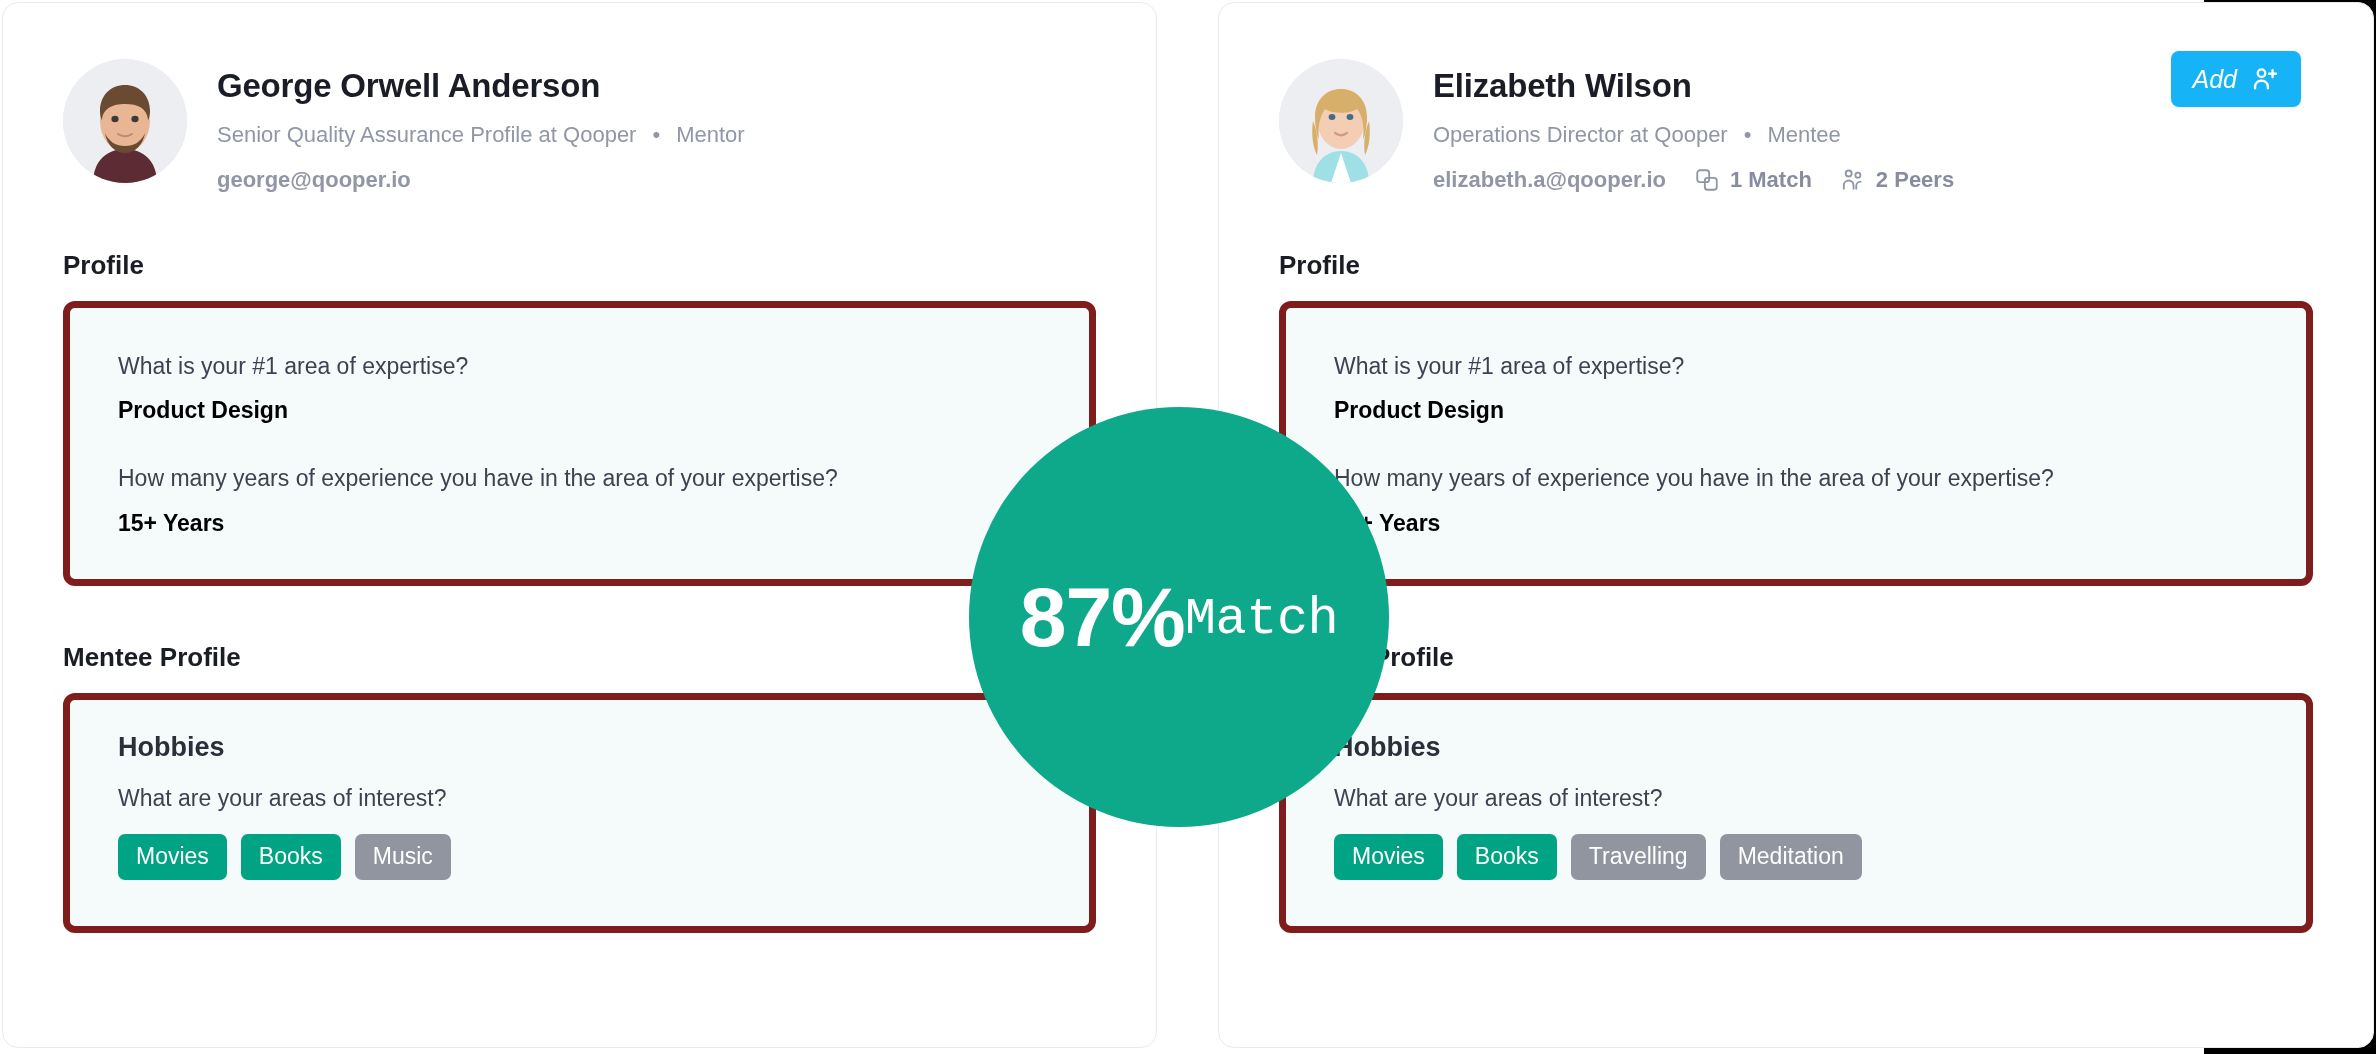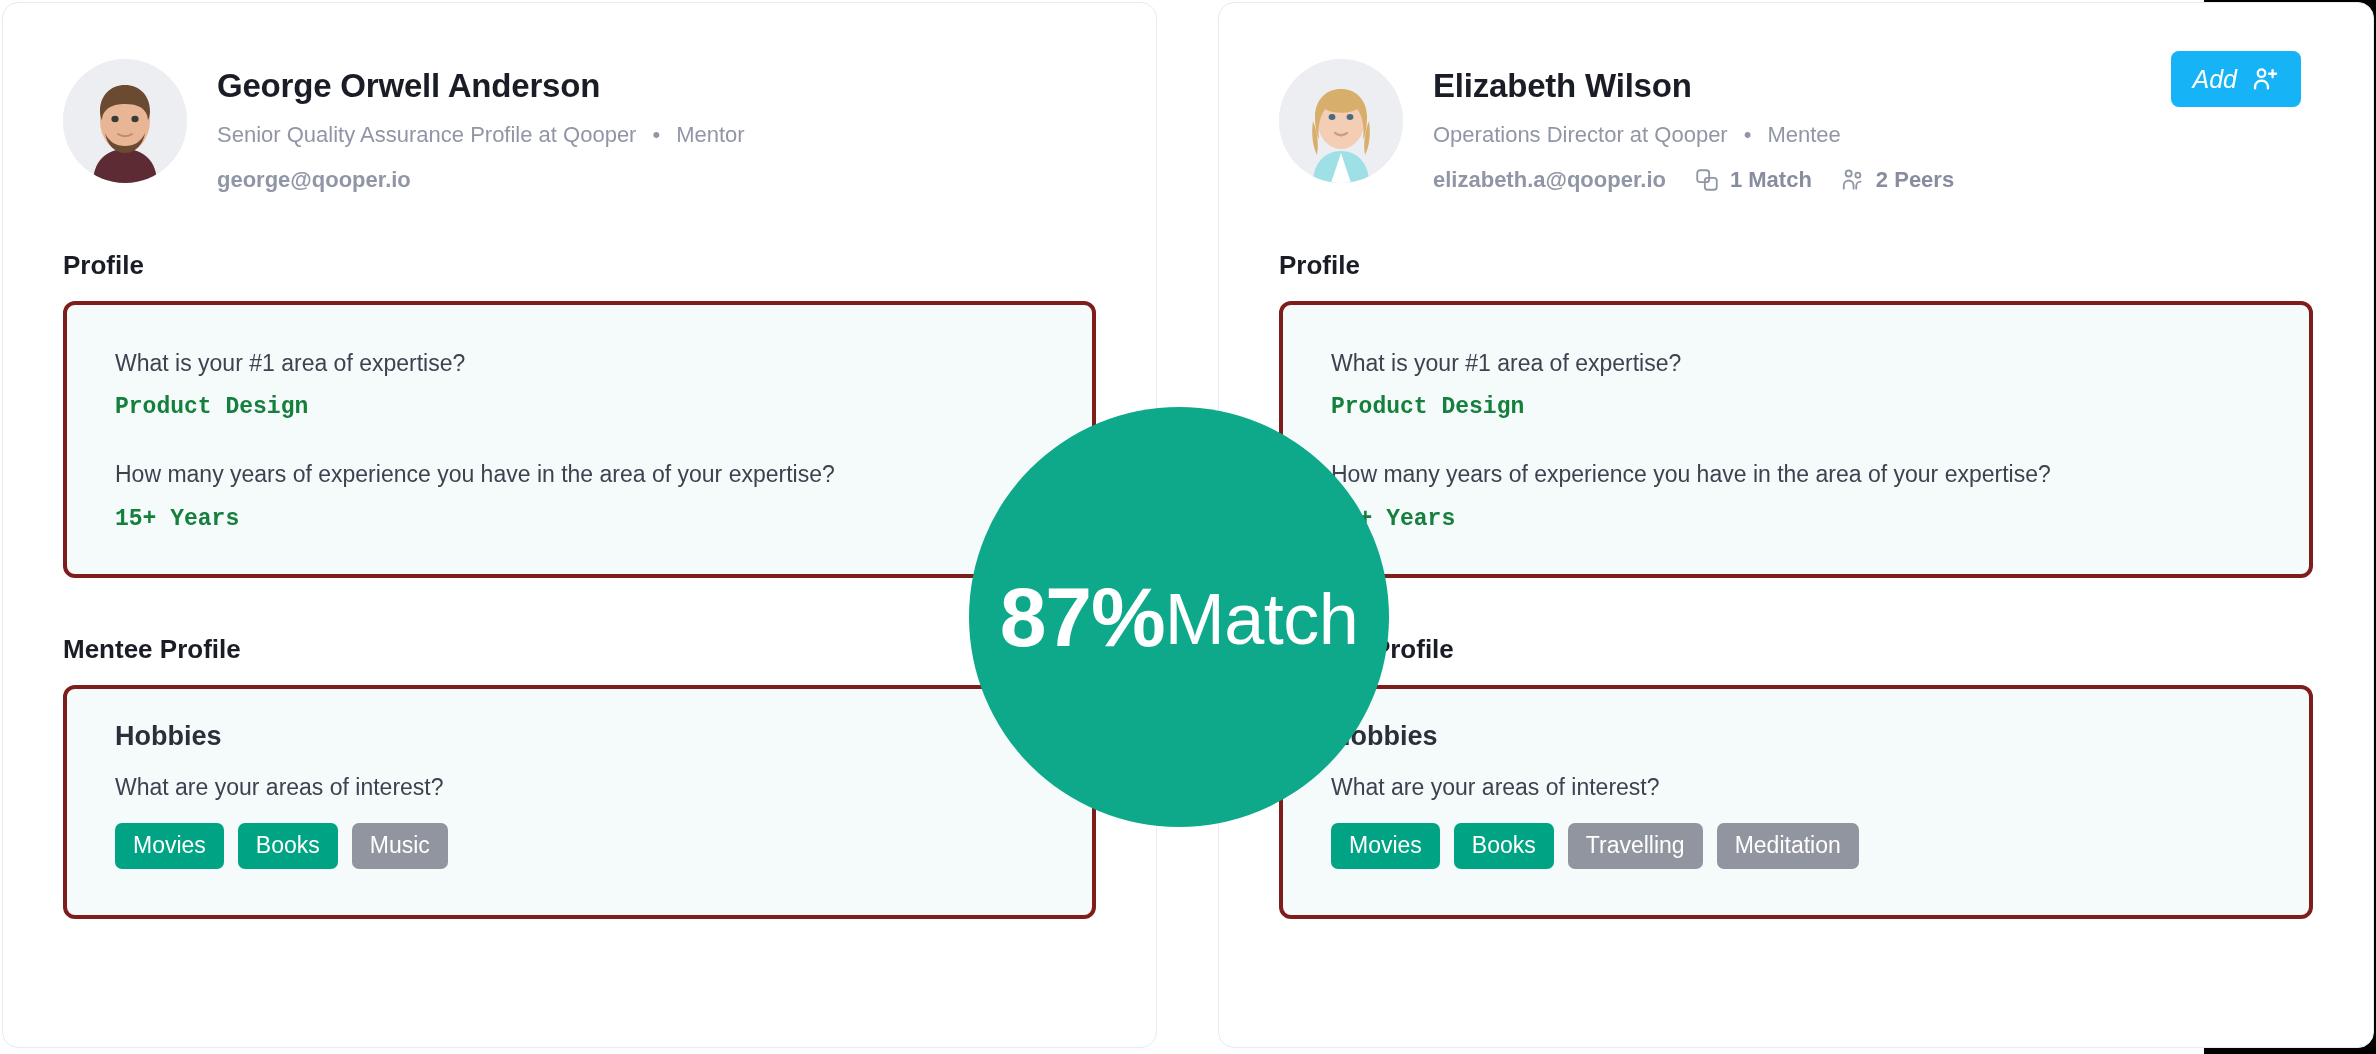--- a/index.html
+++ b/index.html
@@ -116,38 +116,37 @@
   
   .section-title {
     font-size: 26px;
     font-weight: bold;
     color: #1b1d26;
     margin-top: 56px;
   }
 
   .qbox {
     margin-top: 20px;
-    border: 4px solid #7f1d1d;
+    border: 7px solid #7f1d1d;
     border-radius: 12px;
     background: #f5fbfa;
     padding: 42px 48px 42px 48px;
   }
   .qbox--hobbies { padding: 32px 48px 46px 48px; }
 
   .q-text {
     font-size: 23px;
     color: #3e4250;
     line-height: 1.45;
   }
   .a-text {
     font-size: 23px;
-    color: #15803d;
+    color: #000000;
     font-weight: bold;
     margin-top: 14px;
-    font-family: Liberation Mono, monospace;
   }
   .q-gap { height: 38px; }
 
   .hobby-title {
     font-size: 27px;
     font-weight: bold;
     color: #2b2f3a;
   }
   .hobby-q {
     margin-top: 22px;
@@ -187,24 +186,25 @@
     justify-content: center;
     z-index: 40;
   }
   .match-pct {
     font-size: 84px;
     font-weight: bold;
     line-height: 1;
     letter-spacing: -1px;
   }
   .match-label {
-    font-size: 72px;
+    font-size: 52px;
     line-height: 1.1;
     margin-top: 6px;
     letter-spacing: -0.5px;
+    font-family: Liberation Mono, monospace;
   }
 </style>
 </head>
 <body>
 
 <div class="stage">
 
   <div class="card card--left">
     <div class="card-inner">
 

